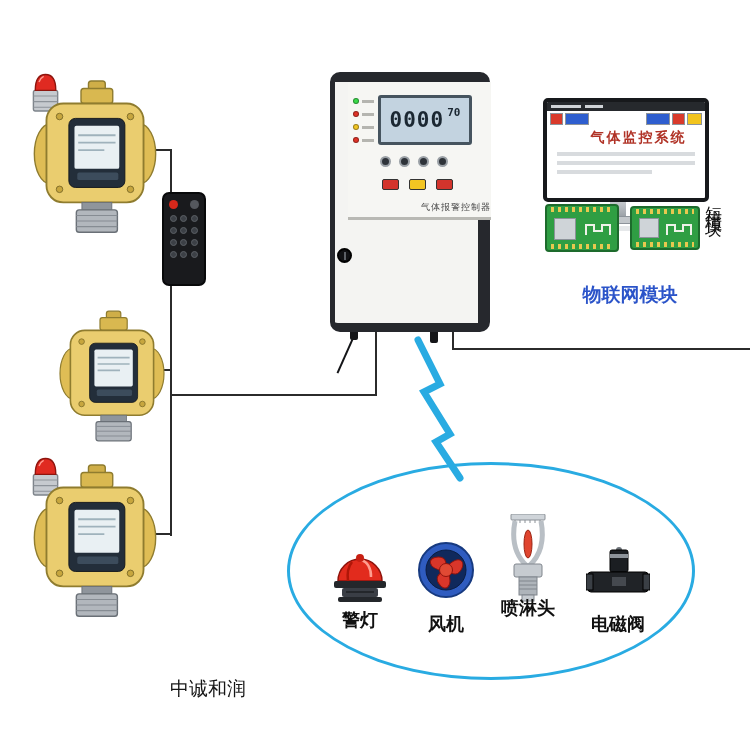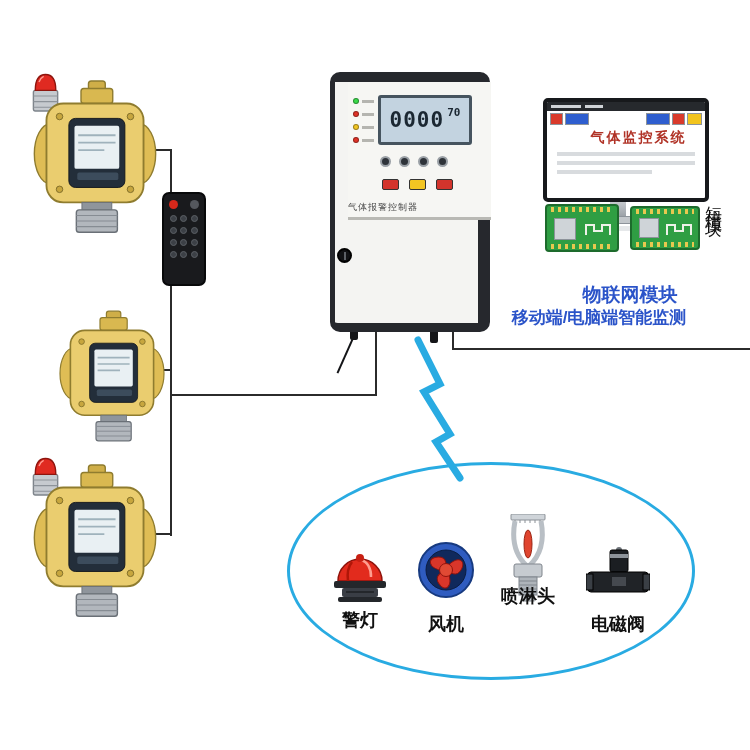--- a/index.html
+++ b/index.html
@@ -30,21 +30,21 @@
   .lcd-main{font-family:"DejaVu Sans Mono",monospace;font-weight:bold;font-size:21px;letter-spacing:1px;}
   .lcd-sub{font-family:"DejaVu Sans Mono",monospace;font-weight:bold;font-size:11px;align-self:flex-start;margin-top:8px;}
   .leds{position:absolute;left:5px;top:16px;display:flex;flex-direction:column;gap:7px;}
   .led-row{display:flex;align-items:center;gap:3px;}
   .led{width:6px;height:6px;border-radius:50%;display:block;border:1px solid rgba(0,0,0,.35);}
   .led-bar{width:12px;height:3px;background:#b5b5b0;display:block;}
   .keys{position:absolute;left:32px;top:74px;display:flex;gap:8px;}
   .key{width:11px;height:11px;border-radius:50%;background:#2e3339;border:2px solid #9aa0a6;display:block;}
   .btns{position:absolute;left:34px;top:97px;display:flex;gap:10px;}
   .btn{width:17px;height:11px;border-radius:2px;border:1px solid #333;display:block;}
-  .ctrl-label{position:absolute;left:0;right:0;top:119px;text-align:left;font-size:9px;color:#4a4a4a;letter-spacing:1px;}
+  .ctrl-label{position:absolute;left:0;right:0;top:119px;text-align:right;font-size:9px;color:#4a4a4a;letter-spacing:1px;}
   .lock{position:absolute;left:2px;top:166px;width:15px;height:15px;background:#101114;border-radius:50%;border:2px solid #000;}
   .lock:after{content:"";position:absolute;left:5px;top:2px;width:2px;height:8px;background:#5c6066;}
 
   .monitor{position:absolute;left:543px;top:98px;width:166px;z-index:2;}
   .mon-screen{position:relative;width:166px;height:104px;background:#fff;border:4px solid #17191c;border-radius:5px;overflow:hidden;}
   .mon-topbar{height:9px;background:#26292d;display:flex;gap:4px;align-items:center;padding:0 4px;}
   .mon-dash{width:30px;height:3px;background:#cfd3d7;display:block;}
   .mon-blocks{display:flex;gap:2px;height:16px;padding:2px 3px;}
   .mon-blocks span{display:block;height:100%;border:1px solid #8d939a;}
   .mon-title{text-align:center;font-size:14px;font-weight:bold;color:#b03226;margin-top:2px;letter-spacing:2px;margin-left:25px;}
@@ -263,21 +263,20 @@
     <div class="gsm-pads top"></div>
     <div class="gsm-shield" style="top:10px;width:20px;height:20px"></div>
     <svg class="gsm-ant" viewBox="0 0 30 20" style="top:11px">
       <polyline points="2,16 2,6 10,6 10,12 18,12 18,6 26,6 26,16" fill="none" stroke="#eef2e9" stroke-width="2"></polyline>
     </svg>
     <div class="gsm-pads bottom"></div>
   </div>
 
   <div class="vtext">短信模块</div>
   <div class="iot-title">物联网模块</div>
-  <div class="iot-sub">移动端/电脑端智能监测</div>
 
   <svg class="bolt" viewBox="0 0 80 160">
     <polyline points="22,10 44,54 28,62 54,104 40,112 64,148" fill="none" stroke="#29abe2" stroke-width="7" stroke-linecap="round"></polyline>
   </svg>
 
   <div class="ellipse"></div>
 
   <div class="dev" style="left:330px;top:537px;">
     <svg width="60" height="66" viewBox="0 0 60 66">
       <path d="M8 44 a22 22 0 0 1 44 0 z" fill="#e22b1d" stroke="#8f130c" stroke-width="1.5"></path>
@@ -312,29 +311,30 @@
       <path d="M13 6 v3 M18 6 v3 M23 6 v3 M28 6 v3 M33 6 v3 M38 6 v3" stroke="#8b9197" fill="none"></path>
       <path d="M13 7 C9 28 14 42 25 52" stroke="#b9bfc5" stroke-width="5" fill="none"></path>
       <path d="M39 7 C43 28 38 42 27 52" stroke="#b9bfc5" stroke-width="5" fill="none"></path>
       <ellipse cx="26" cy="30" rx="4" ry="14" fill="#e0452f" stroke="#9c2413"></ellipse>
       <rect x="12" y="50" width="28" height="13" rx="2" fill="#c6cbd0" stroke="#80868d"></rect>
       <rect x="17" y="63" width="18" height="18" fill="#aeb4ba" stroke="#80868d"></rect>
       <path d="M17 67 h18 M17 71 h18 M17 75 h18" stroke="#80868d" fill="none"></path>
       <rect x="20" y="81" width="12" height="6" fill="#c6cbd0" stroke="#80868d"></rect>
     </svg>
   </div>
-  <div class="dev-label" style="left:490px;top:584px;width:76px;">喷淋头</div>
+  <div class="dev-label" style="left:490px;top:596px;width:76px;">喷淋头</div>
 
   <div class="dev" style="left:586px;top:546px;">
     <svg width="64" height="56" viewBox="0 0 64 56">
       <circle cx="33" cy="4" r="3" fill="#6d7379"></circle>
       <rect x="24" y="4" width="18" height="22" rx="2" fill="#1b1e22" stroke="#000"></rect>
       <rect x="24" y="8" width="18" height="4" fill="#8d939a"></rect>
       <rect x="2" y="26" width="60" height="20" rx="3" fill="#202327" stroke="#000"></rect>
       <rect x="0" y="28" width="7" height="16" fill="#3a3f45" stroke="#000"></rect>
       <rect x="57" y="28" width="7" height="16" fill="#3a3f45" stroke="#000"></rect>
       <rect x="26" y="31" width="14" height="9" fill="#45494f"></rect>
     </svg>
   </div>
   <div class="dev-label" style="left:584px;top:612px;width:68px;">电磁阀</div>
 
+  <div class="brand">中诚和润</div>
 
 </div>
 
 </body></html>

